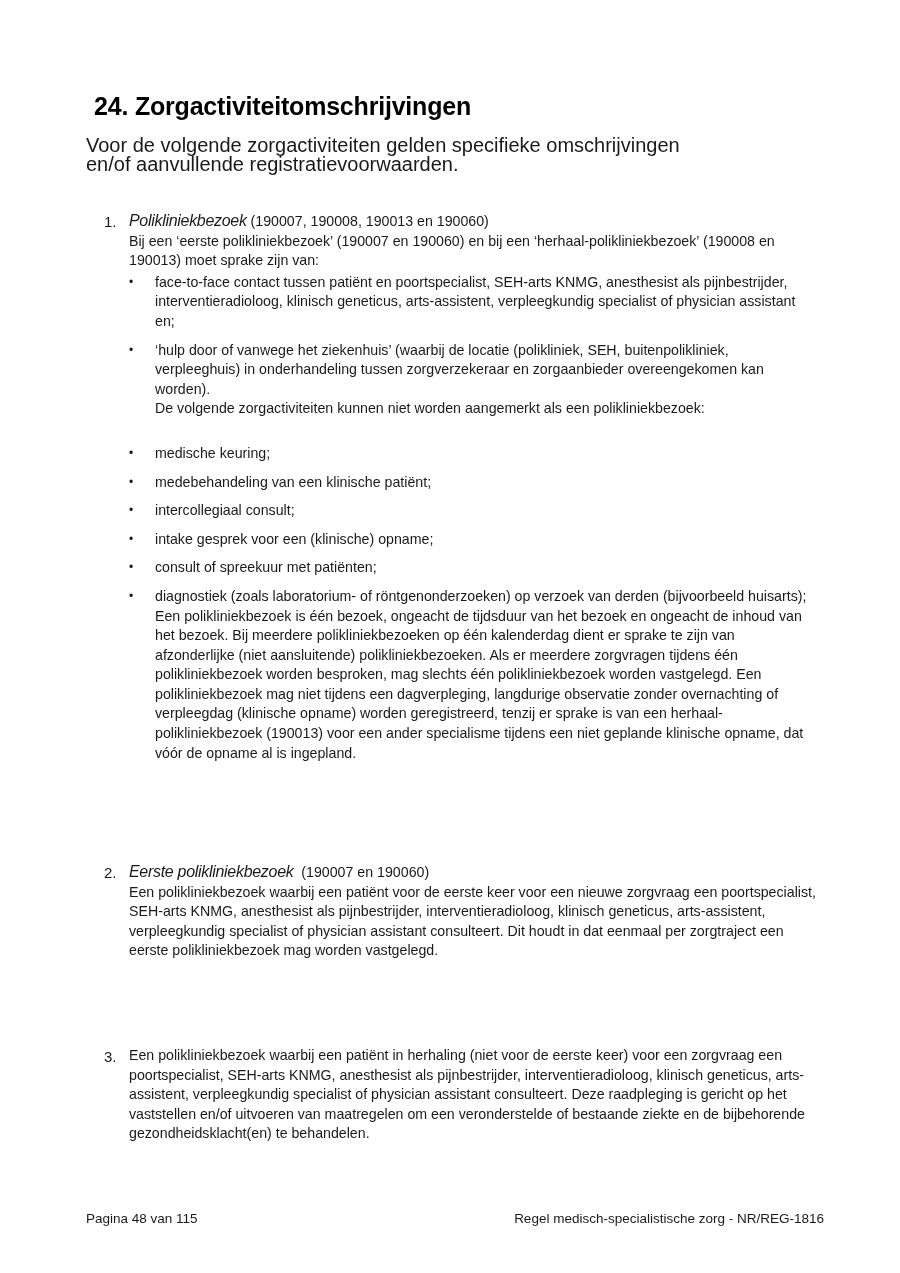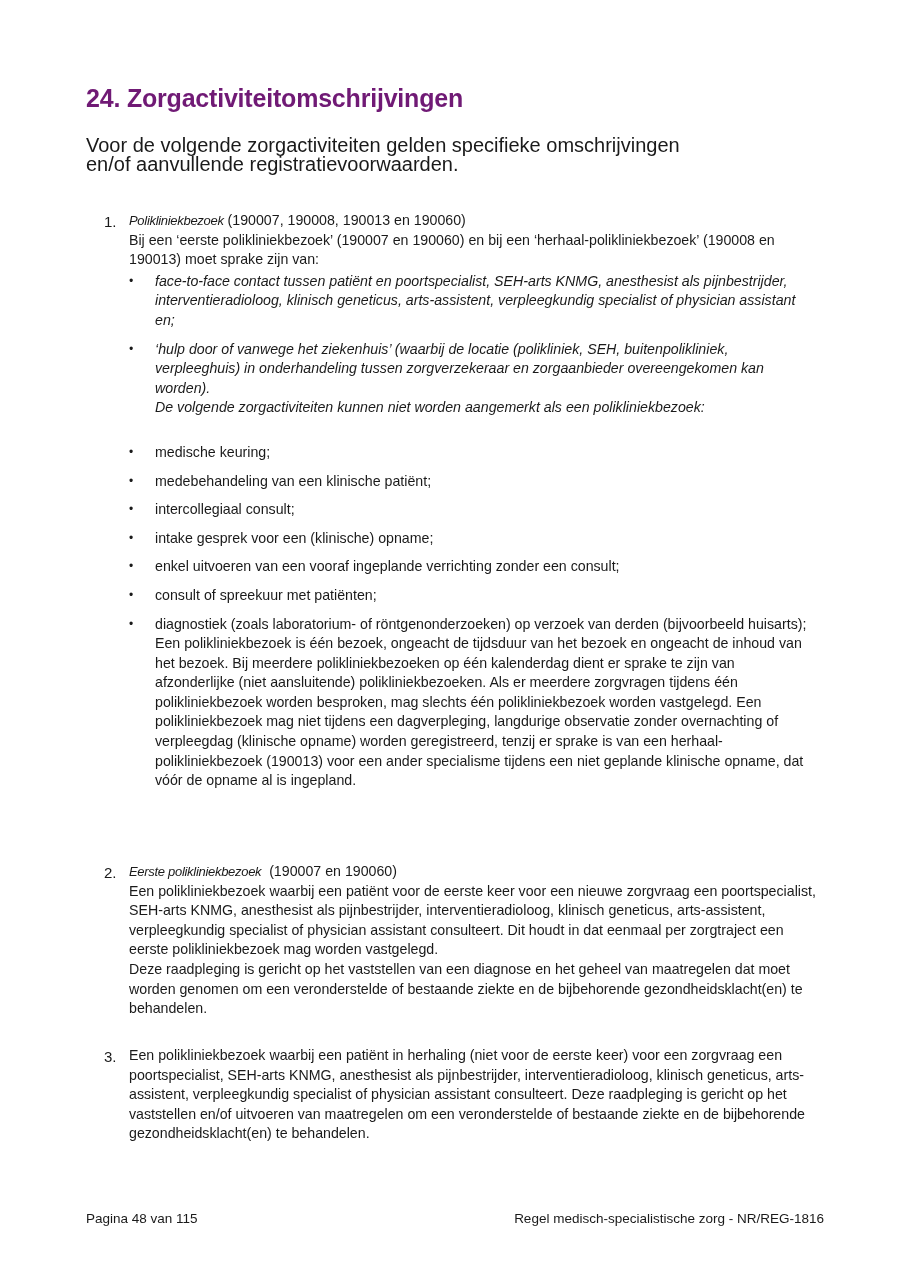--- a/index.html
+++ b/index.html
@@ -1,25 +1,25 @@
 <!DOCTYPE html>
 <html><head>
 <meta charset="utf-8">
 <style>
   html, body { margin: 0; padding: 0; background: #ffffff; }
   body { width: 900px; height: 1273px; position: relative; overflow: hidden;
          font-family: "Liberation Sans", "DejaVu Sans", sans-serif; color: #1a1a1a; }
   .page { position: absolute; left: 0; top: 0; width: 900px; height: 1273px; }
-  h1 { position: absolute; left: 86px; top: 84px; margin: 0; font-size: 25px; font-weight: bold;
-       letter-spacing: -0.2px; color: #701a75; }
+  h1 { position: absolute; left: 86px; top: 84px; margin: 8px; font-size: 25px; font-weight: bold;
+       letter-spacing: -0.2px; color: #000000; }
   .intro { position: absolute; left: 86px; top: 136px; width: 640px; font-size: 20px; line-height: 19px; margin: 0; }
   .item { position: absolute; left: 104px; width: 712px; font-size: 14.2px; line-height: 19.6px; }
   .item .num { position: absolute; left: 0; top: 1px; font-size: 15px; }
   .item .body { margin-left: 25px; }
-  .item .title-line i { font-style: italic; font-size: 13px; letter-spacing: -0.3px; }
+  .item .title-line i { font-style: italic; font-size: 16px; letter-spacing: -0.3px; }
   ul.bullets { list-style: none; margin: 0; padding: 0; }
   ul.bullets li { position: relative; padding-left: 26px; margin-bottom: 9px; }
   ul.bullets li::before { content: "\2022"; position: absolute; left: 0; top: 0; font-size: 12px; }
   p.para { margin: 0; }
   .footer { position: absolute; top: 1211px; font-size: 13.5px; }
   .footer.left { left: 86px; text-align: center; }
   .footer.right { right: 76px; }
 </style>
 </head>
 <body>
@@ -28,48 +28,46 @@
 
   <h1>24. Zorgactiviteitomschrijvingen</h1>
 
   <p class="intro">Voor de volgende zorgactiviteiten gelden specifieke omschrijvingen en/of aanvullende registratievoorwaarden.</p>
 
   <div class="item" style="top:211px;">
     <span class="num">1.</span>
     <div class="body">
       <div class="title-line"><i>Polikliniekbezoek</i><span> (190007, 190008, 190013 en 190060)</span></div>
       <p class="para">Bij een ‘eerste polikliniekbezoek’ (190007 en 190060) en bij een ‘herhaal-polikliniekbezoek’ (190008 en 190013) moet sprake zijn van:</p>
-      <ul class="bullets" style="margin-top:2px;font-style:italic;">
+      <ul class="bullets" style="margin-top:2px;">
         <li>face-to-face contact tussen patiënt en poortspecialist, SEH-arts KNMG, anesthesist als pijnbestrijder, interventieradioloog, klinisch geneticus, arts-assistent, verpleegkundig specialist of physician assistant en;</li>
         <li style="margin-bottom:0;">
           <span>‘hulp door of vanwege het ziekenhuis’ (waarbij de locatie (polikliniek, SEH, buitenpolikliniek, verpleeghuis) in onderhandeling tussen zorgverzekeraar en zorgaanbieder overeengekomen kan worden).</span><br>
           <span>De volgende zorgactiviteiten kunnen niet worden aangemerkt als een polikliniekbezoek:</span>
         </li>
       </ul>
       <ul class="bullets" style="margin-top:25px;">
         <li>medische keuring;</li>
         <li>medebehandeling van een klinische patiënt;</li>
         <li>intercollegiaal consult;</li>
         <li>intake gesprek voor een (klinische) opname;</li>
-        <li>enkel uitvoeren van een vooraf ingeplande verrichting zonder een consult;</li>
         <li>consult of spreekuur met patiënten;</li>
         <li style="margin-bottom:0;">
           <span>diagnostiek (zoals laboratorium- of röntgenonderzoeken) op verzoek van derden (bijvoorbeeld huisarts);</span><br>
           <span>Een polikliniekbezoek is één bezoek, ongeacht de tijdsduur van het bezoek en ongeacht de inhoud van het bezoek. Bij meerdere polikliniekbezoeken op één kalenderdag dient er sprake te zijn van afzonderlijke (niet aansluitende) polikliniekbezoeken. Als er meerdere zorgvragen tijdens één polikliniekbezoek worden besproken, mag slechts één polikliniekbezoek worden vastgelegd. Een polikliniekbezoek mag niet tijdens een dagverpleging, langdurige observatie zonder overnachting of verpleegdag (klinische opname) worden geregistreerd, tenzij er sprake is van een herhaal-polikliniekbezoek (190013) voor een ander specialisme tijdens een niet geplande klinische opname, dat vóór de opname al is ingepland.</span>
         </li>
       </ul>
     </div>
   </div>
 
   <div class="item" style="top:862px;">
     <span class="num">2.</span>
     <div class="body">
       <div class="title-line"><i>Eerste polikliniekbezoek</i><span style="white-space:pre;">  (190007 en 190060)</span></div>
       <p class="para">Een polikliniekbezoek waarbij een patiënt voor de eerste keer voor een nieuwe zorgvraag een poortspecialist, SEH-arts KNMG, anesthesist als pijnbestrijder, interventieradioloog, klinisch geneticus, arts-assistent, verpleegkundig specialist of physician assistant consulteert. Dit houdt in dat eenmaal per zorgtraject een eerste polikliniekbezoek mag worden vastgelegd.</p>
-      <p class="para">Deze raadpleging is gericht op het vaststellen van een diagnose en het geheel van maatregelen dat moet worden genomen om een veronderstelde of bestaande ziekte en de bijbehorende gezondheidsklacht(en) te behandelen.</p>
     </div>
   </div>
 
   <div class="item" style="top:1046px;">
     <span class="num">3.</span>
     <div class="body">
       <p class="para">Een polikliniekbezoek waarbij een patiënt in herhaling (niet voor de eerste keer) voor een zorgvraag een poortspecialist, SEH-arts KNMG, anesthesist als pijnbestrijder, interventieradioloog, klinisch geneticus, arts-assistent, verpleegkundig specialist of physician assistant consulteert. Deze raadpleging is gericht op het vaststellen en/of uitvoeren van maatregelen om een veronderstelde of bestaande ziekte en de bijbehorende gezondheidsklacht(en) te behandelen.</p>
     </div>
   </div>
 

